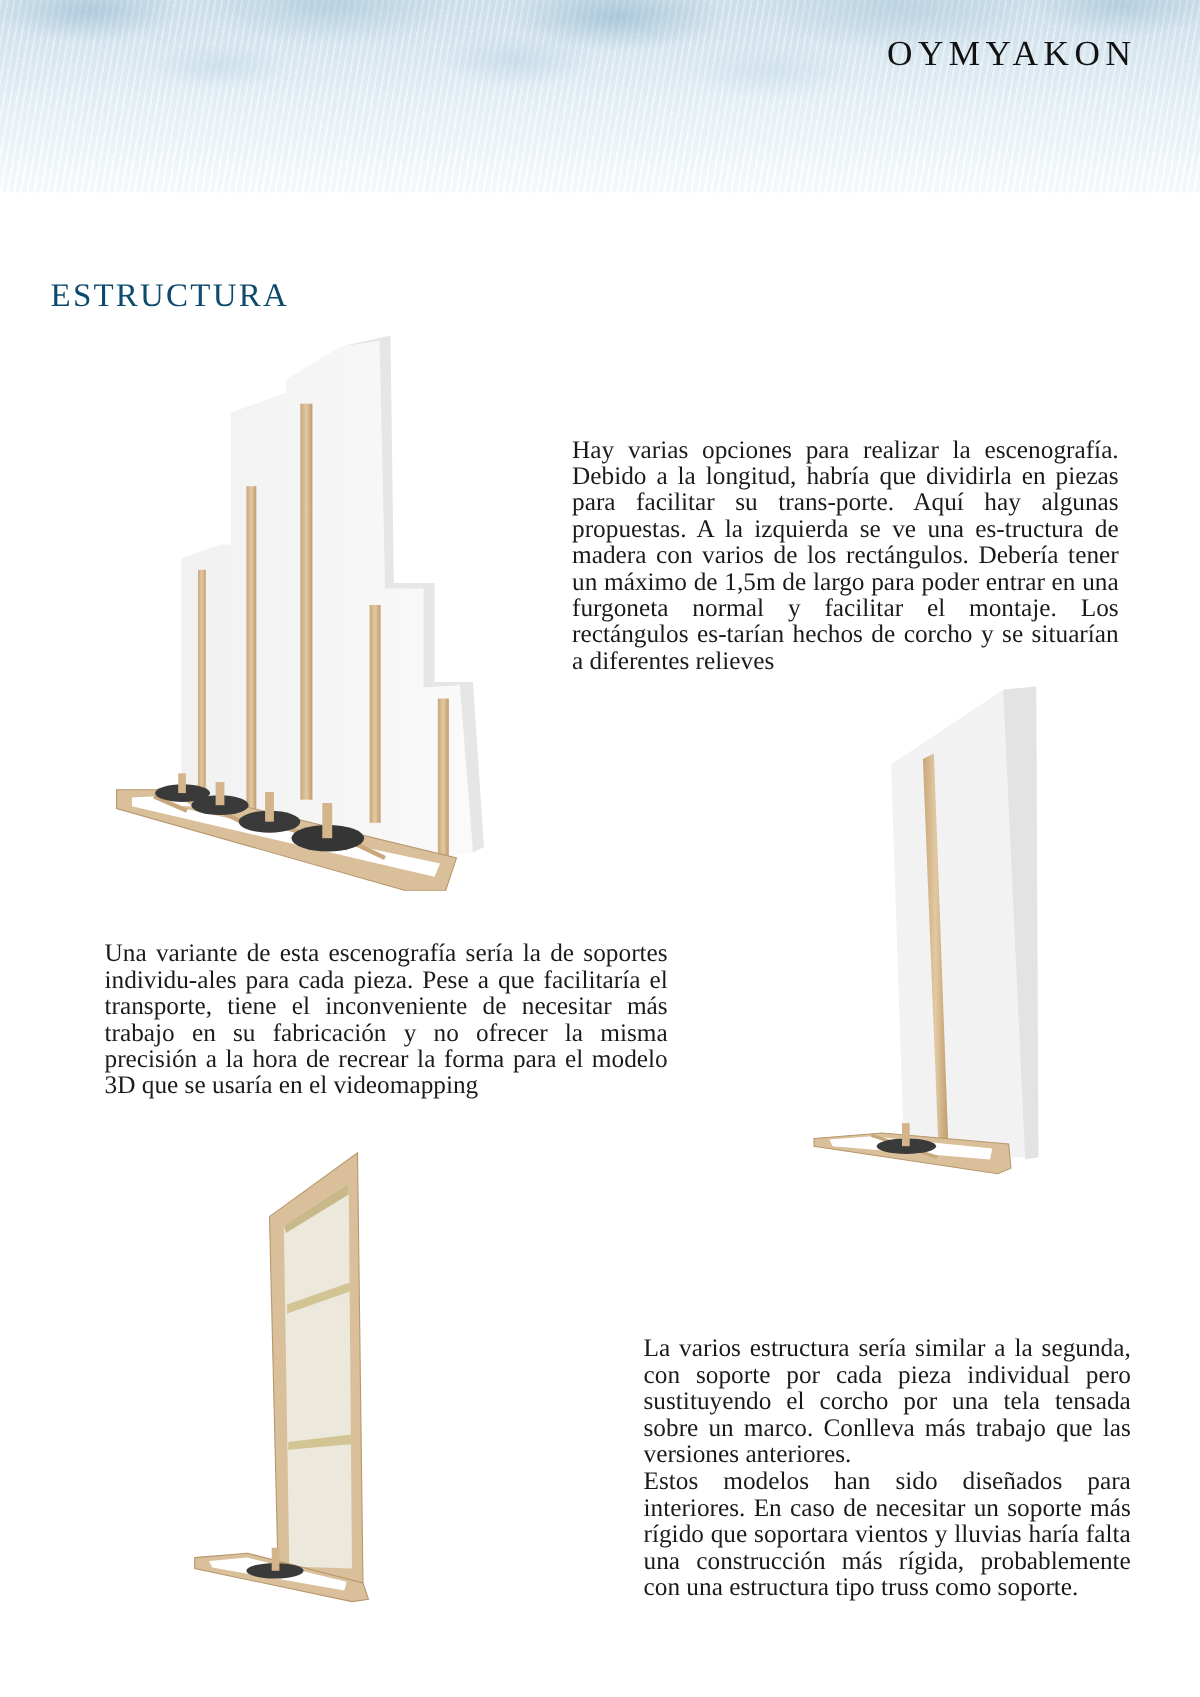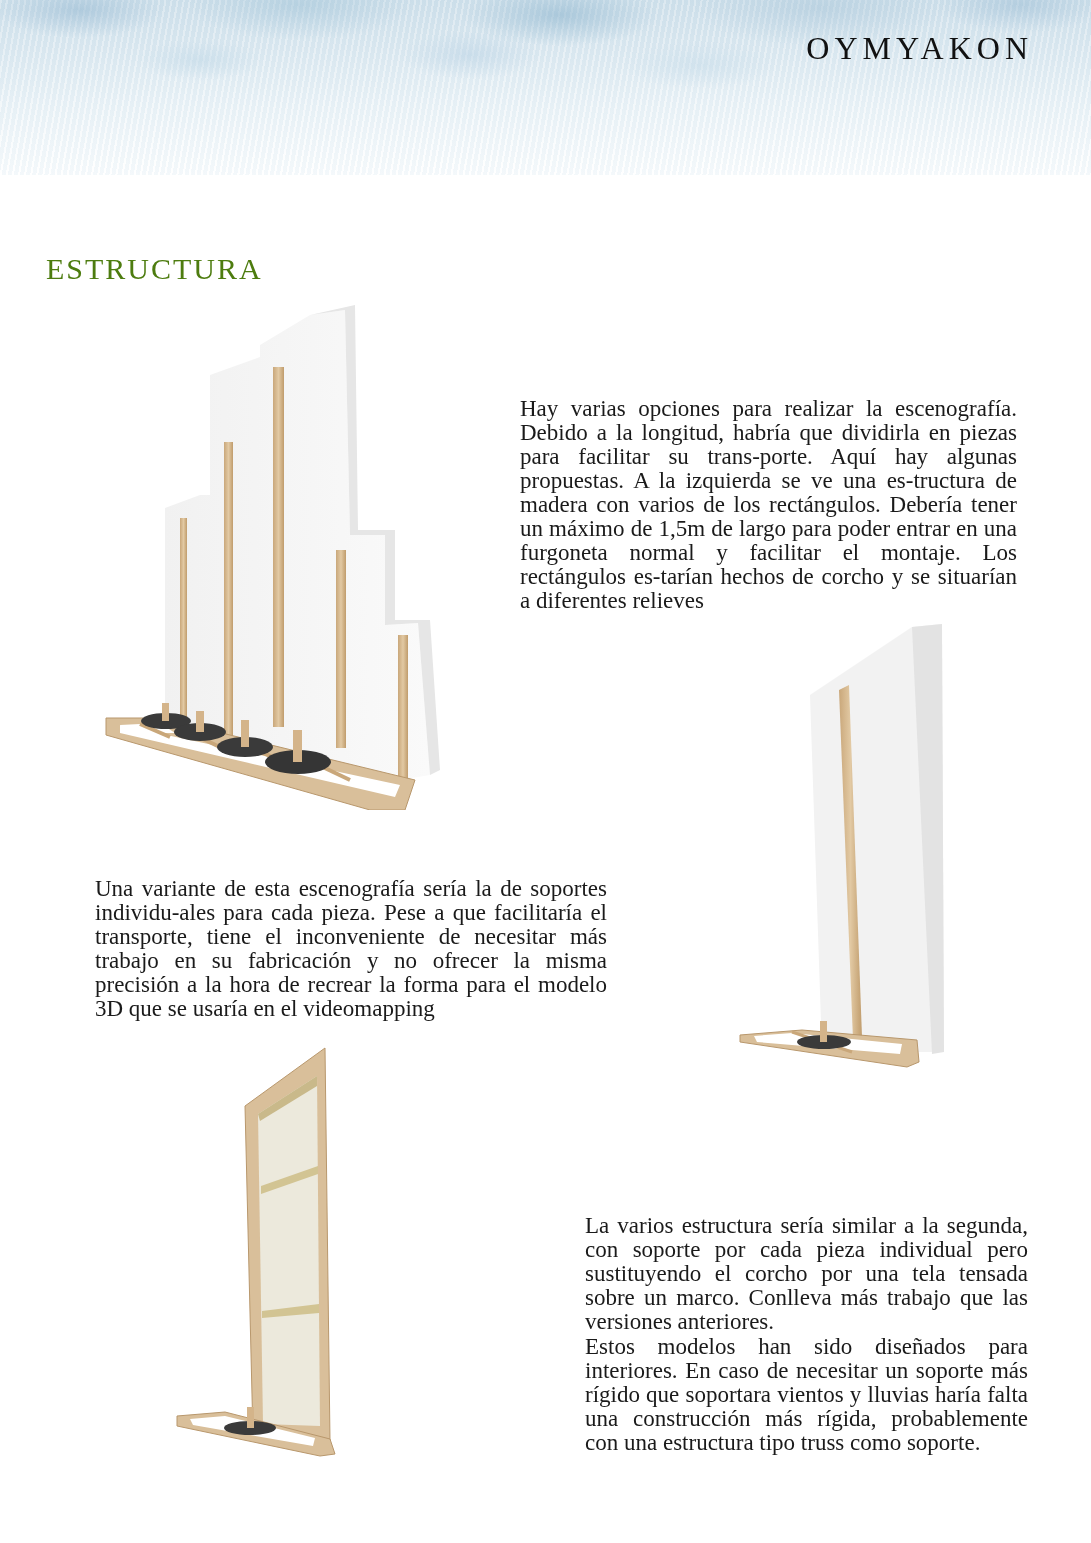--- a/index.html
+++ b/index.html
@@ -23,30 +23,30 @@
       repeating-linear-gradient(100deg, rgba(255,255,255,0.35) 0 2px, rgba(210,228,238,0.25) 2px 6px),
       linear-gradient(to bottom, #c9dce8 0%, #dbe8f0 30%, #edf4f8 60%, #ffffff 100%);
   }
   .brand {
     position: absolute; right: 58px; top: 30px;
     font-size: 32px; letter-spacing: 5px; color: #111;
     font-family: "Liberation Serif", "DejaVu Serif", serif;
   }
   .section-title {
     position: absolute; left: 46px; top: 252px;
-    font-size: 30px; letter-spacing: 2px; color: #4d7c0f;
+    font-size: 30px; letter-spacing: 2px; color: #0c4a6e;
     font-family: "Liberation Serif", "DejaVu Serif", serif;
   }
   .para {
     position: absolute; font-size: 23px; line-height: 24px;
     text-align: justify; color: #1a1a1a;
     hyphens: manual;
   }
   #p1 { left: 520px; top: 374px; width: 497px; }
-  #p2 { left: 95px; top: 854px; width: 512px; }
+  #p2 { left: 95px; top: 832px; width: 512px; }
   #p3 { left: 585px; top: 1191px; width: 443px; }
   #p4 { left: 585px; top: 1312px; width: 443px; }
   .illus { position: absolute; }
   #ill1 { left: 100px; top: 305px; width: 345px; height: 505px; }
   #ill2 { left: 732px; top: 622px; width: 220px; height: 455px; }
   #ill3 { left: 165px; top: 1046px; width: 185px; height: 420px; }
 </style>
 </head>
 <body>
 

